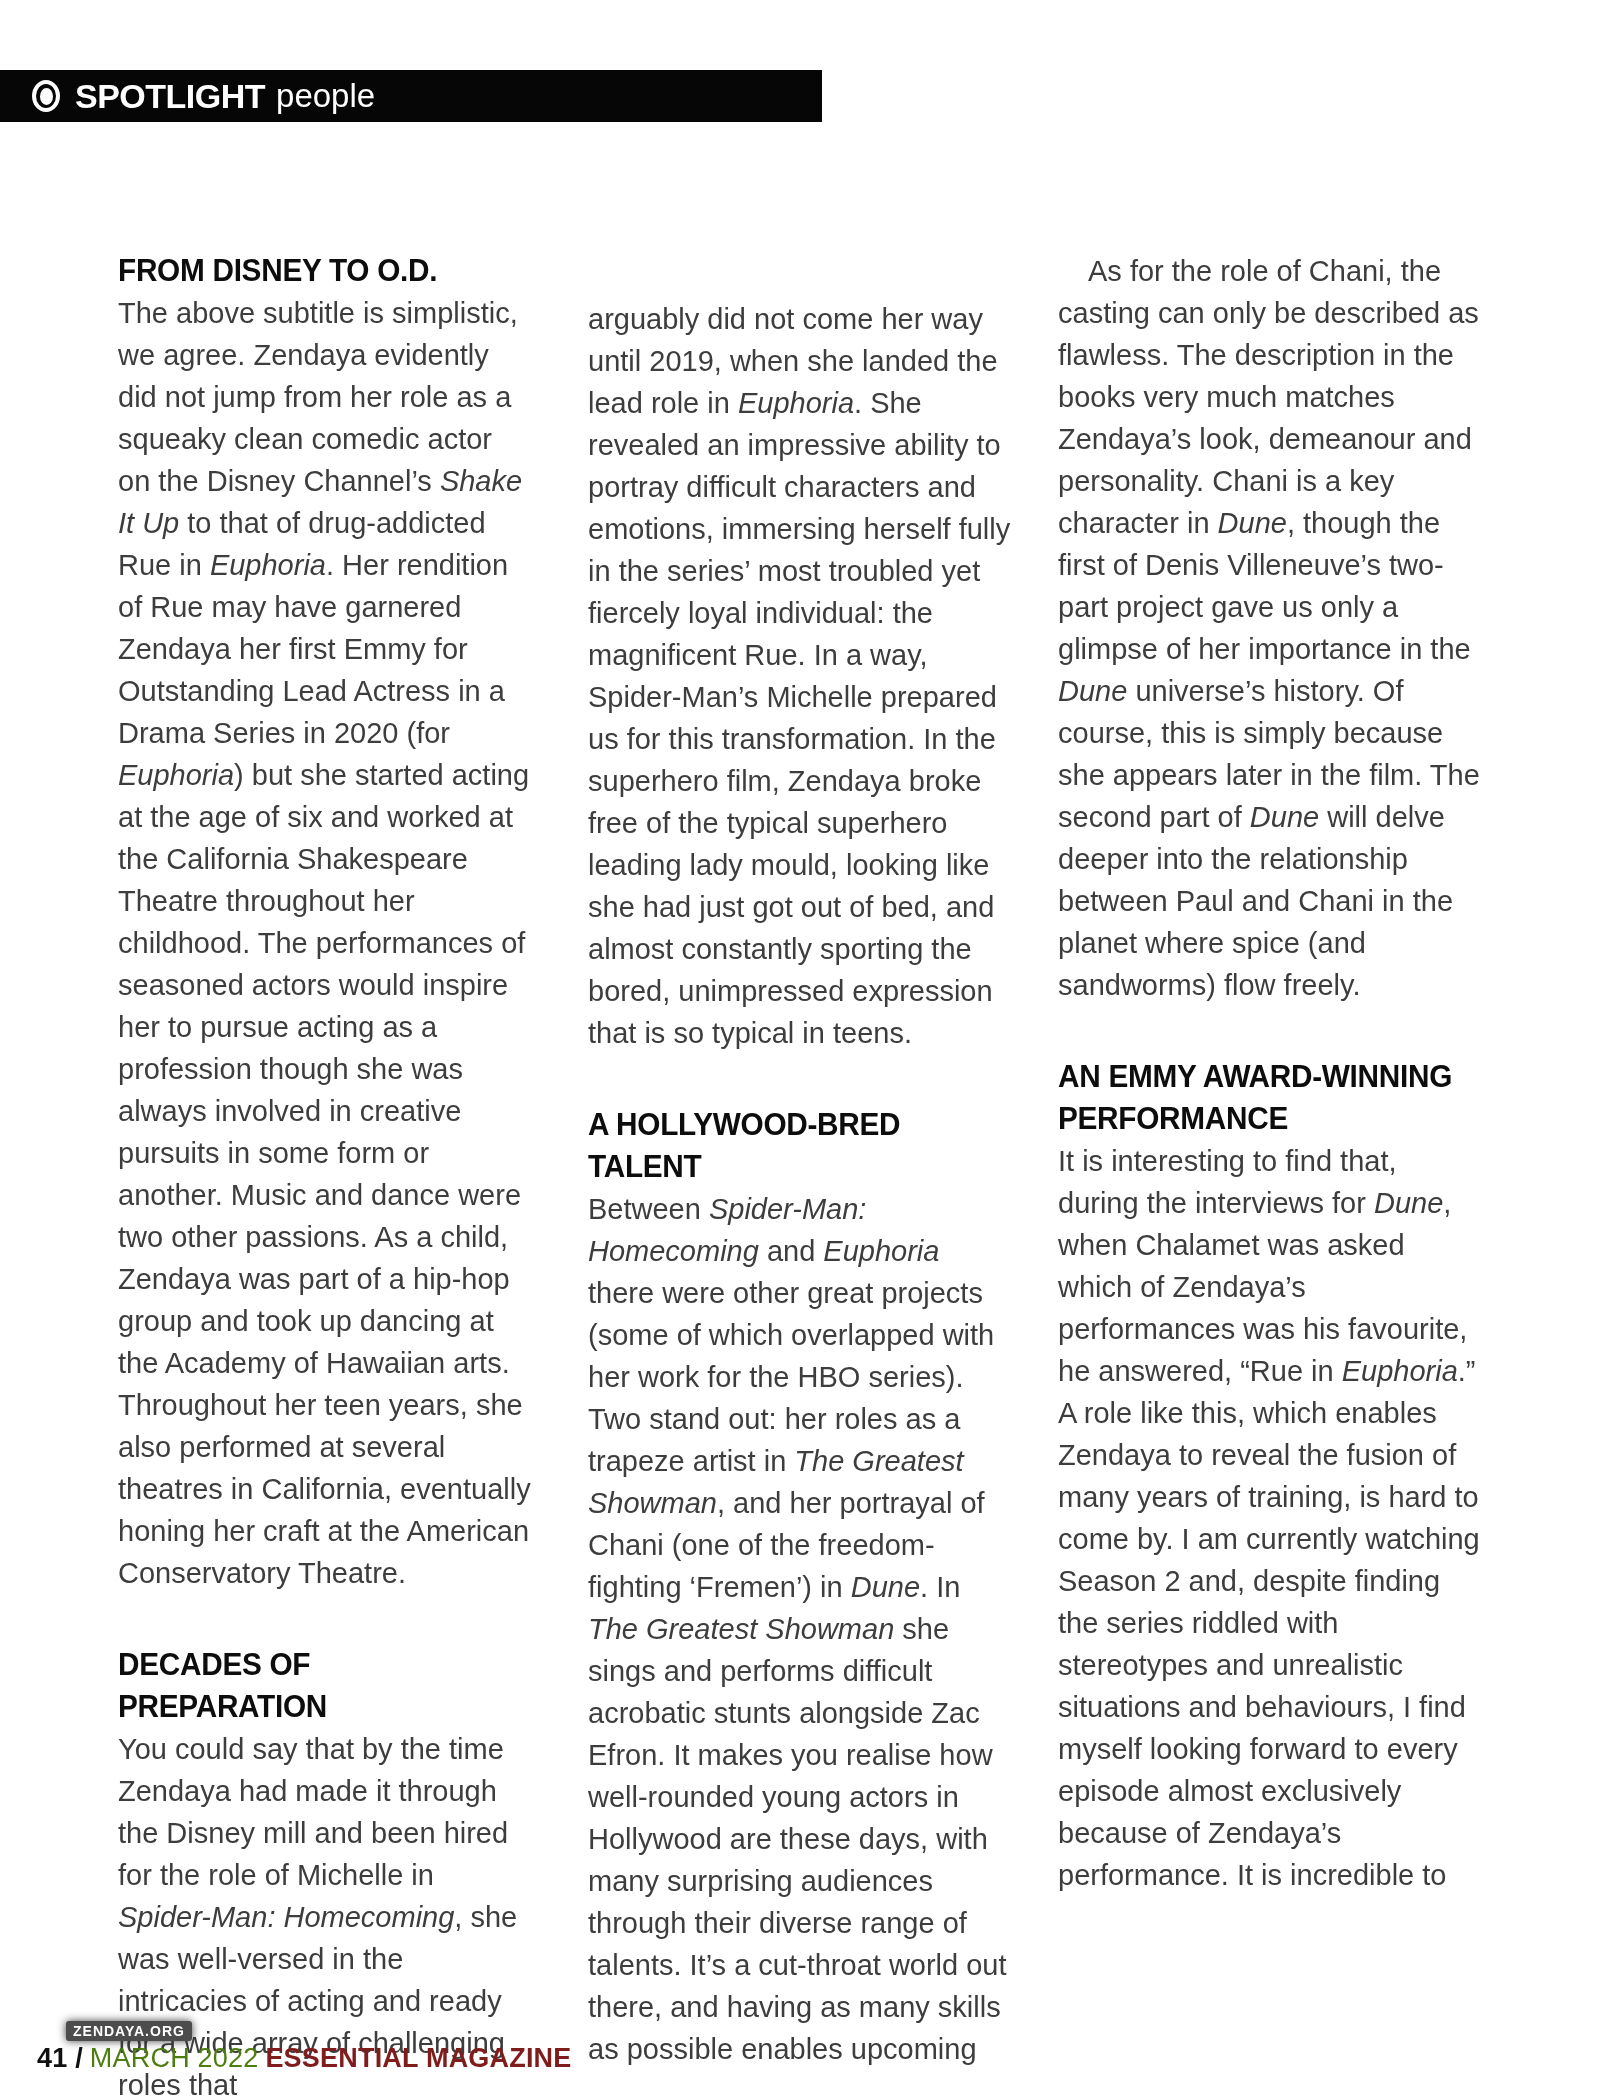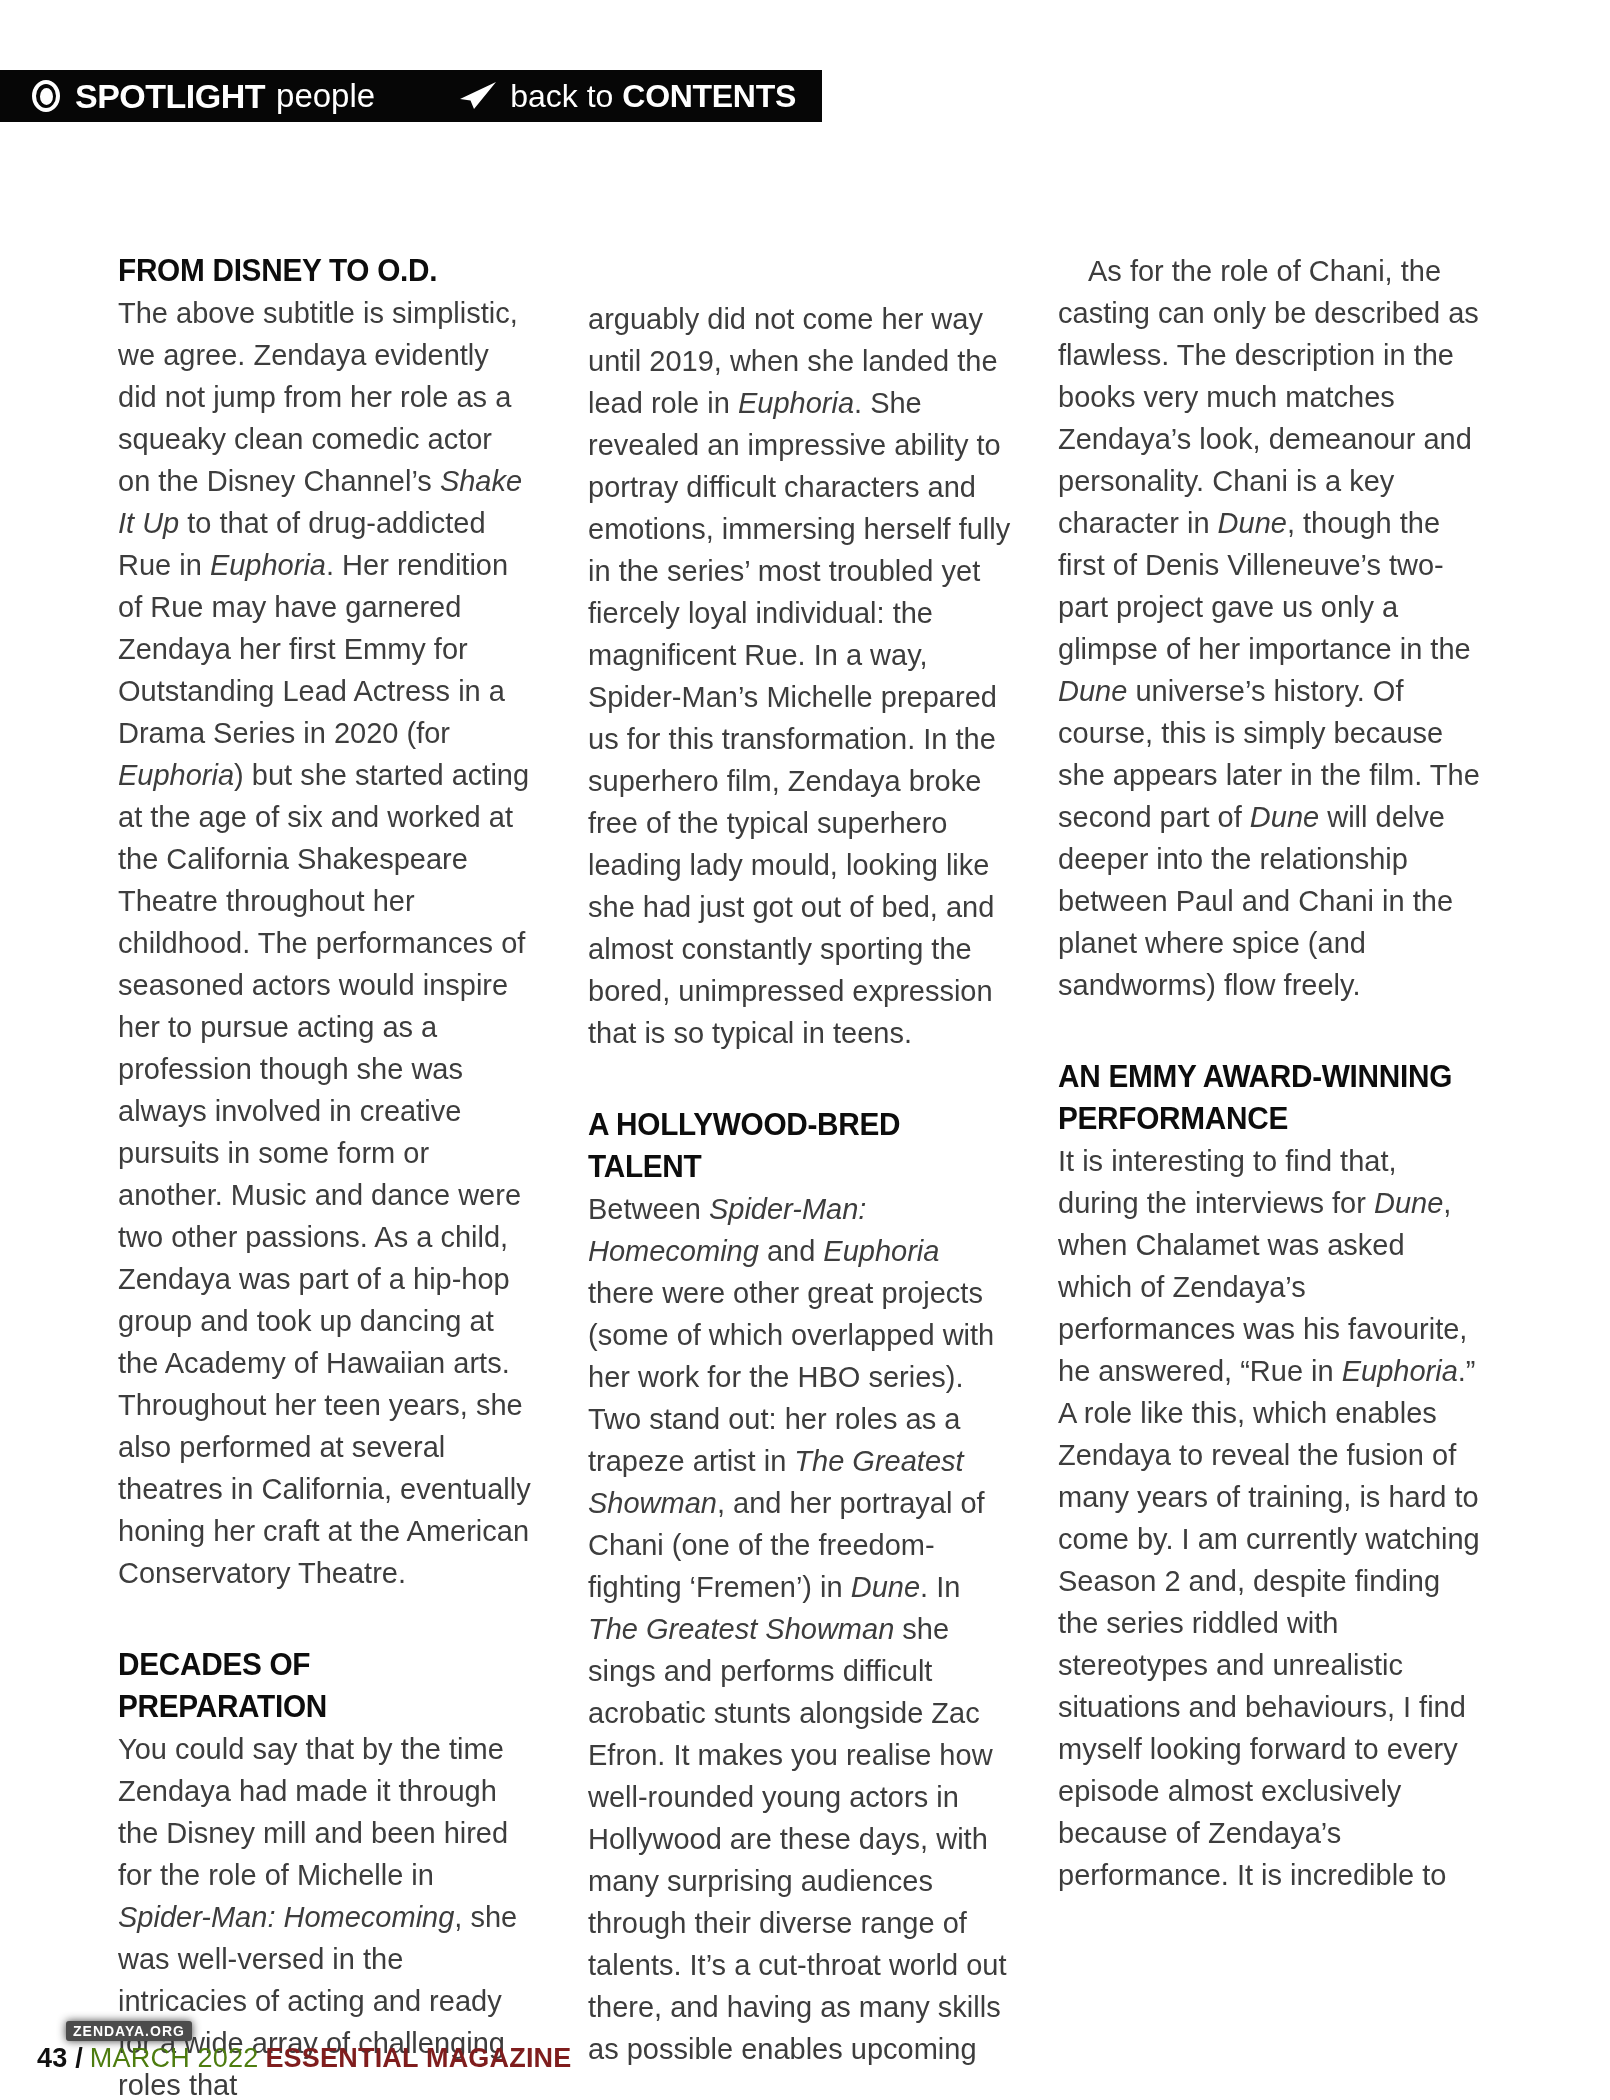--- a/index.html
+++ b/index.html
@@ -78,29 +78,20 @@
 </style>
 </head>
 <body>
 
 <div class="header-bar">
   <span class="target-icon">
       <span class="dot"></span>
     </span>
   <span class="spotlight-bold">SPOTLIGHT</span>
   <span class="spotlight-light">people</span>
-  <span class="backto-group">
-    <span class="plane-icon">
-      <svg width="38" height="28" viewBox="0 0 38 28" aria-hidden="true">
-        <path d="M1 17 L37 0 L15 27 L11.5 18.5 Z" fill="#ffffff"></path>
-      </svg>
-    </span>
-    <span class="backto-light">back to</span>
-    <span class="contents-bold">CONTENTS</span>
-  </span>
 </div>
 
 <div class="column col1">
     <h2 class="heading">FROM DISNEY TO O.D.</h2>
     <p class=""><span>The above subtitle is simplistic, we agree. Zendaya evidently did not jump from her role as a squeaky clean comedic actor on the Disney Channel’s </span><i>Shake It Up</i><span> to that of drug-addicted Rue in </span><i>Euphoria</i><span>. Her rendition of Rue may have garnered Zendaya her first Emmy for Outstanding Lead Actress in a Drama Series in 2020 (for </span><i>Euphoria</i><span>) but she started acting at the age of six and worked at the California Shakespeare Theatre throughout her childhood. The performances of seasoned actors would inspire her to pursue acting as a profession though she was always involved in creative pursuits in some form or another. Music and dance were two other passions. As a child, Zendaya was part of a hip-hop group and took up dancing at the Academy of Hawaiian arts. Throughout her teen years, she also performed at several theatres in California, eventually honing her craft at the American Conservatory Theatre.</span></p>
     <h2 class="heading spaced">DECADES OF PREPARATION</h2>
     <p class=""><span>You could say that by the time Zendaya had made it through the Disney mill and been hired for the role of Michelle in </span><i>Spider-Man: Homecoming</i><span>, she was well-versed in the intricacies of acting and ready for a wide array of challenging roles that</span></p>
   </div>
 <div class="column col2">
     <p class=""><span>arguably did not come her way until 2019, when she landed the lead role in </span><i>Euphoria</i><span>. She revealed an impressive ability to portray difficult characters and emotions, immersing herself fully in the series’ most troubled yet fiercely loyal individual: the magnificent Rue. In a way, Spider-Man’s Michelle prepared us for this transformation. In the superhero film, Zendaya broke free of the typical superhero leading lady mould, looking like she had just got out of bed, and almost constantly sporting the bored, unimpressed expression that is so typical in teens.</span></p>
@@ -108,14 +99,14 @@
     <p class=""><span>Between </span><i>Spider-Man: Homecoming</i><span> and </span><i>Euphoria</i><span> there were other great projects (some of which overlapped with her work for the HBO series). Two stand out: her roles as a trapeze artist in </span><i>The Greatest Showman</i><span>, and her portrayal of Chani (one of the freedom-fighting ‘Fremen’) in </span><i>Dune</i><span>. In </span><i>The Greatest Showman</i><span> she sings and performs difficult acrobatic stunts alongside Zac Efron. It makes you realise how well-rounded young actors in Hollywood are these days, with many surprising audiences through their diverse range of talents. It’s a cut-throat world out there, and having as many skills as possible enables upcoming</span></p>
   </div>
 <div class="column col3">
     <p class="indent"><span>As for the role of Chani, the casting can only be described as flawless. The description in the books very much matches Zendaya’s look, demeanour and personality. Chani is a key character in </span><i>Dune</i><span>, though the first of Denis Villeneuve’s two-part project gave us only a glimpse of her importance in the </span><i>Dune</i><span> universe’s history. Of course, this is simply because she appears later in the film. The second part of </span><i>Dune</i><span> will delve deeper into the relationship between Paul and Chani in the planet where spice (and sandworms) flow freely.</span></p>
     <h2 class="heading spaced">AN EMMY AWARD-WINNING PERFORMANCE</h2>
     <p class=""><span>It is interesting to find that, during the interviews for </span><i>Dune</i><span>, when Chalamet was asked which of Zendaya’s performances was his favourite, he answered, “Rue in </span><i>Euphoria</i><span>.” A role like this, which enables Zendaya to reveal the fusion of many years of training, is hard to come by. I am currently watching Season 2 and, despite finding the series riddled with stereotypes and unrealistic situations and behaviours, I find myself looking forward to every episode almost exclusively because of Zendaya’s performance. It is incredible to</span></p>
   </div>
 
 <span class="watermark">ZENDAYA.ORG</span>
 <div class="footer-line">
-  <span class="page-num">43 /</span><span class="issue">MARCH 2022</span><span class="mag">ESSENTIAL MAGAZINE</span>
+  <span class="page-num">41 /</span><span class="issue">MARCH 2022</span><span class="mag">ESSENTIAL MAGAZINE</span>
 </div>
 
 </body></html>

